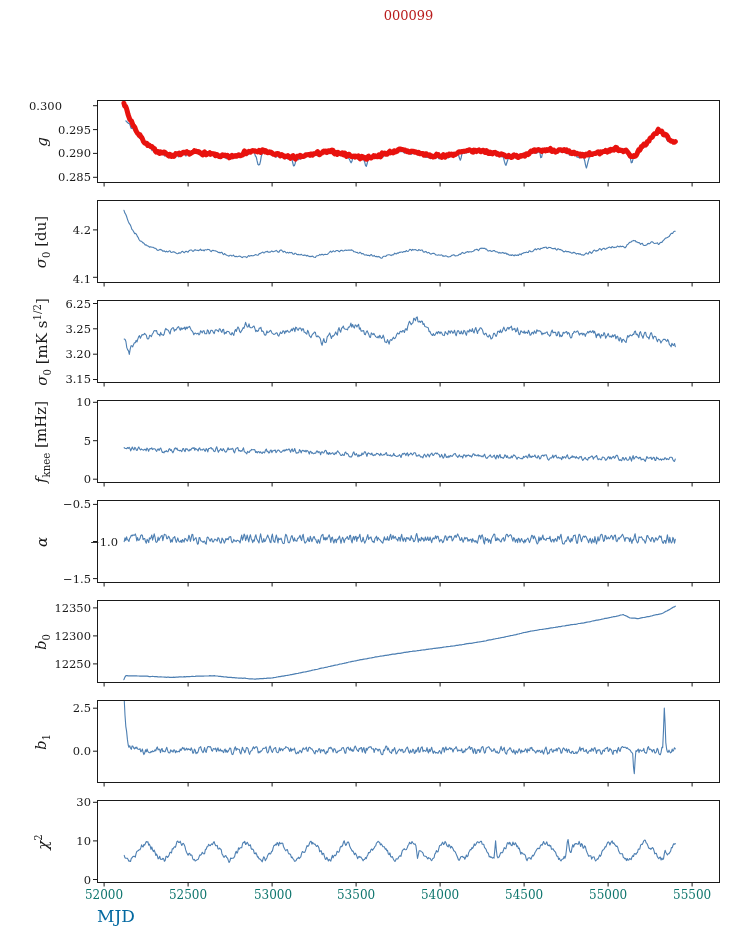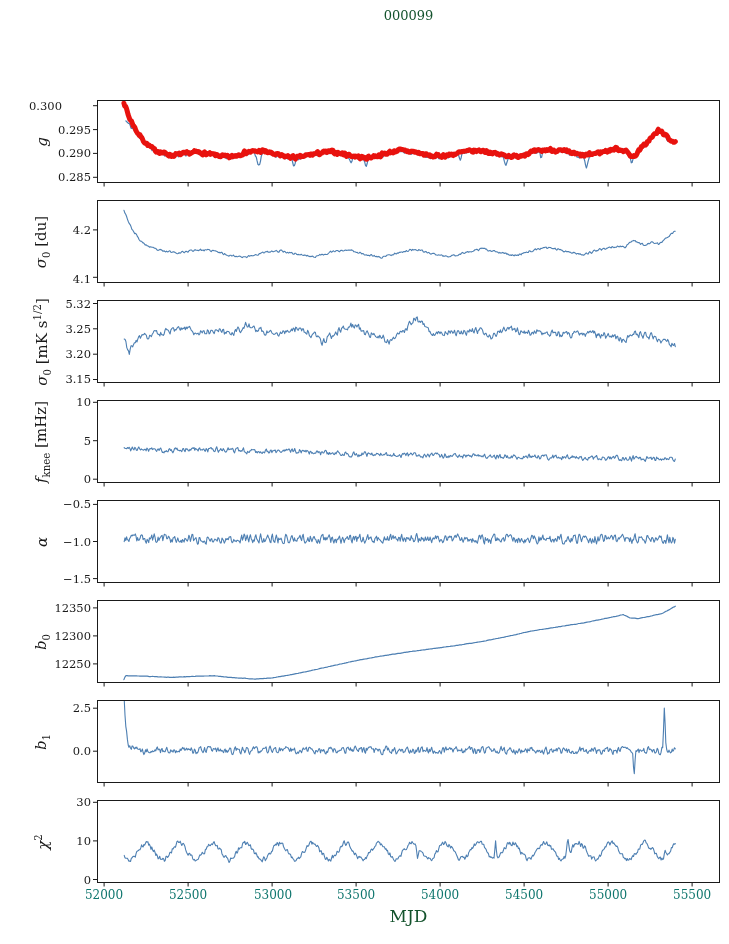--- a/index.html
+++ b/index.html
@@ -1,33 +1,33 @@
 <!DOCTYPE html>
 <html><head>
 <meta charset="utf-8">
 <style>
   html,body{margin:0;padding:0;background:#fff;}
   #figure-root{position:relative;width:729px;height:944px;background:#fff;
     font-family:"DejaVu Serif", serif;color:#111;overflow:hidden;}
   .title{position:absolute;left:97px;top:8px;width:623px;text-align:center;
-    font-size:13px;color:#14532d;}
+    font-size:13px;color:#b91c1c;}
   .panel{position:absolute;left:0;width:729px;height:90px;}
   .panel svg{position:absolute;left:0;top:0;overflow:visible;}
   .ytick{position:absolute;left:0;width:91px;text-align:right;font-size:11.5px;
     color:#1a1a1a;line-height:14px;white-space:nowrap;}
   .ylabel{position:absolute;transform:translate(-50%,-50%) rotate(-90deg);
     white-space:nowrap;font-size:15px;color:#1a1a1a;}
   .ylabel .it{font-style:italic;}
   .ylabel sub{font-size:68%;}
   .ylabel sup{font-size:68%;}
   #x-axis-row{position:absolute;left:0;top:886px;width:729px;height:20px;}
   .xtick{position:absolute;transform:translateX(-50%);font-size:12px;
     color:#0f766e;white-space:nowrap;}
   #x-axis-title{position:absolute;left:97px;top:906px;width:623px;
-    text-align:center;font-size:17px;color:#14532d;}
+    text-align:left;font-size:17px;color:#0369a1;}
 </style>
 </head>
 <body>
 
 <div id="figure-root">
   <div class="title">000099</div>
   <div id="panels">
       <div class="panel" style="top: 100px;">
         <svg width="729" height="90">
           <defs>
@@ -105,21 +105,21 @@
           <line x1="608.1" y1="83" x2="608.1" y2="86.5" stroke="#1a1a1a" stroke-width="1"></line>
           <line x1="692.1" y1="83" x2="692.1" y2="86.5" stroke="#1a1a1a" stroke-width="1"></line>
           <line x1="93" y1="79.5" x2="97" y2="79.5" stroke="#1a1a1a" stroke-width="1"></line>
           <line x1="93" y1="54.2" x2="97" y2="54.2" stroke="#1a1a1a" stroke-width="1"></line>
           <line x1="93" y1="28.8" x2="97" y2="28.8" stroke="#1a1a1a" stroke-width="1"></line>
           <line x1="93" y1="3.5" x2="97" y2="3.5" stroke="#1a1a1a" stroke-width="1"></line>
         </svg>
         <span class="ytick" style="top: 72.4573px;">3.15</span>
         <span class="ytick" style="top: 47.1524px;">3.20</span>
         <span class="ytick" style="top: 21.8476px;">3.25</span>
-        <span class="ytick" style="top: -3.45732px;">5.32</span>
+        <span class="ytick" style="top: -3.45732px;">6.25</span>
         <span class="ylabel" style="left: 42px; top: 41.5px;"><span class="it">σ</span><sub>0</sub><span> [mK s</span><sup>1/2</sup><span>]</span></span>
       </div>
       <div class="panel" style="top: 400px;">
         <svg width="729" height="90">
           <defs>
             <clipPath id="cp3">
               <rect x="97" y="0" width="623" height="83"></rect>
             </clipPath>
           </defs>
           <g clip-path="url(#cp3)">
@@ -160,21 +160,21 @@
           <line x1="356.1" y1="83" x2="356.1" y2="86.5" stroke="#1a1a1a" stroke-width="1"></line>
           <line x1="440.1" y1="83" x2="440.1" y2="86.5" stroke="#1a1a1a" stroke-width="1"></line>
           <line x1="524.1" y1="83" x2="524.1" y2="86.5" stroke="#1a1a1a" stroke-width="1"></line>
           <line x1="608.1" y1="83" x2="608.1" y2="86.5" stroke="#1a1a1a" stroke-width="1"></line>
           <line x1="692.1" y1="83" x2="692.1" y2="86.5" stroke="#1a1a1a" stroke-width="1"></line>
           <line x1="93" y1="78.6" x2="97" y2="78.6" stroke="#1a1a1a" stroke-width="1"></line>
           <line x1="93" y1="41.5" x2="97" y2="41.5" stroke="#1a1a1a" stroke-width="1"></line>
           <line x1="93" y1="4.4" x2="97" y2="4.4" stroke="#1a1a1a" stroke-width="1"></line>
         </svg>
         <span class="ytick" style="top: 71.5536px;">−1.5</span>
-        <span class="ytick" style="top: 34.5px;">−1.0</span>
+        <span class="ytick" style="top: 34.5px; padding-left: 27px;">−1.0</span>
         <span class="ytick" style="top: -2.55357px;">−0.5</span>
         <span class="ylabel" style="left: 42px; top: 41.5px;"><span class="it">α</span></span>
       </div>
       <div class="panel" style="top: 600px;">
         <svg width="729" height="90">
           <defs>
             <clipPath id="cp5">
               <rect x="97" y="0" width="623" height="83"></rect>
             </clipPath>
           </defs>

